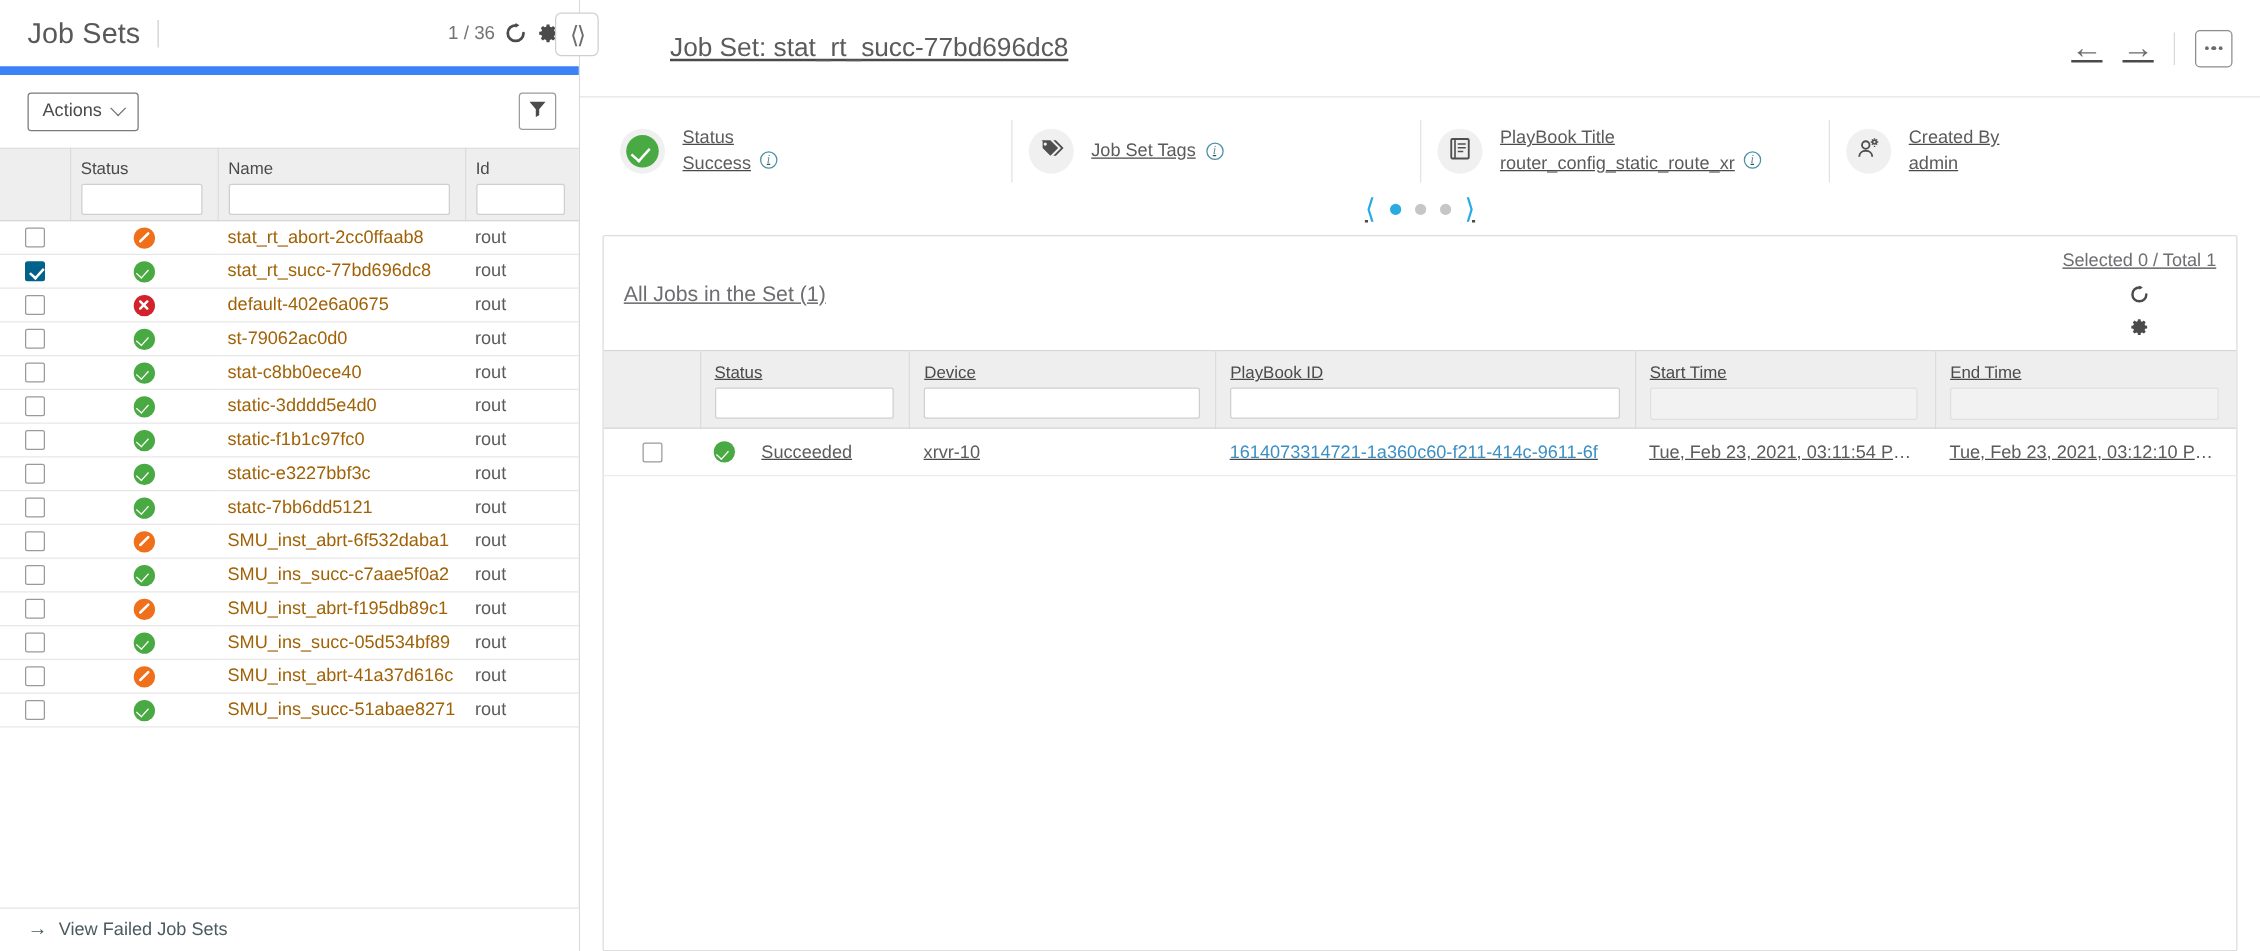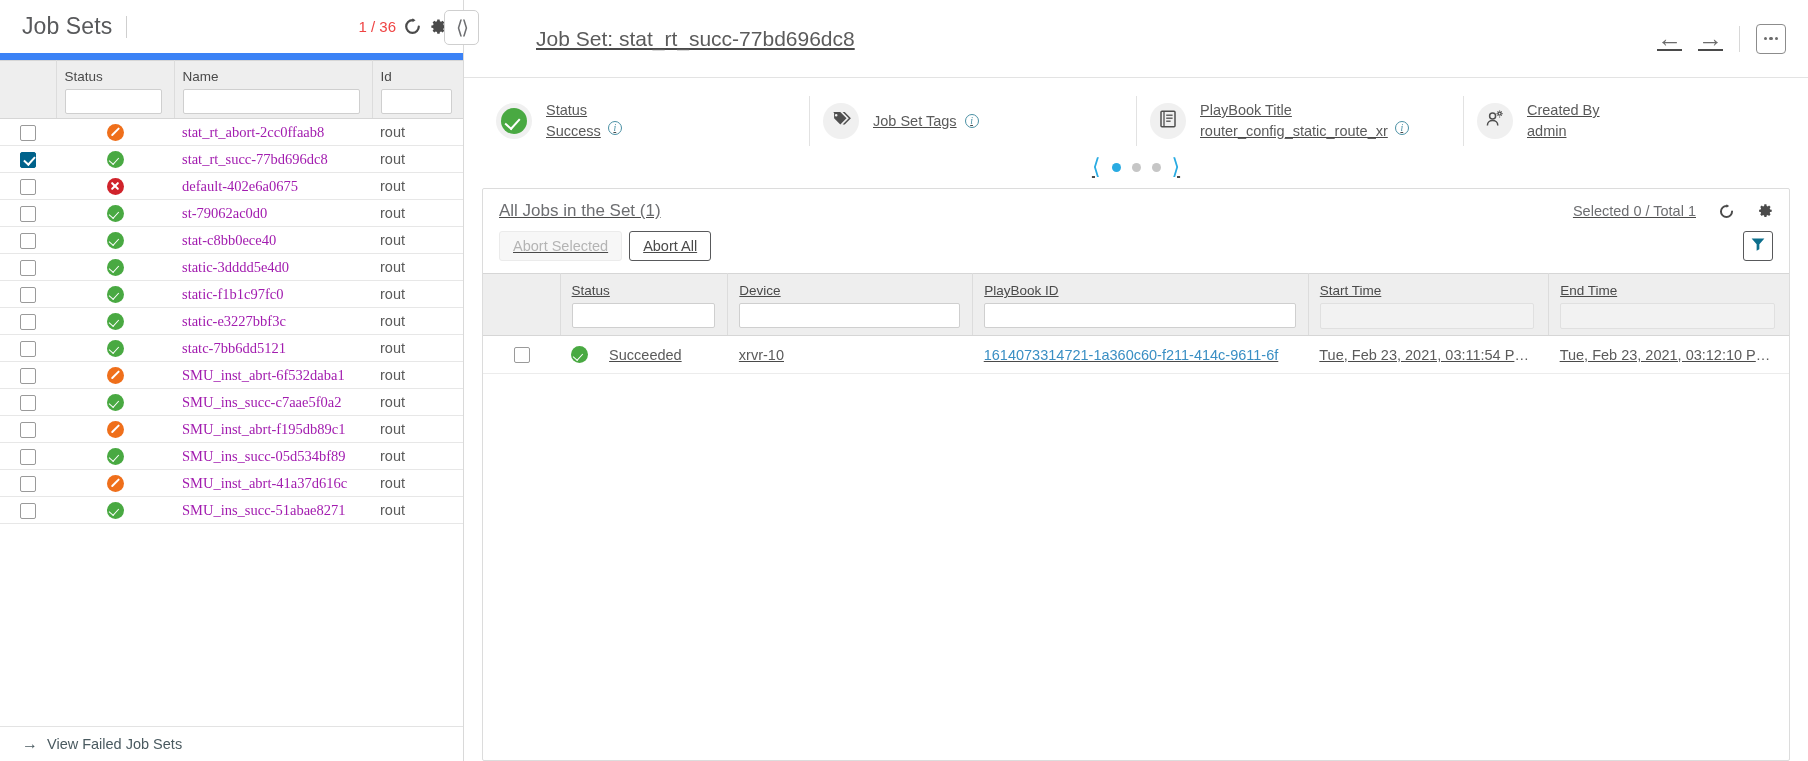--- a/index.html
+++ b/index.html
@@ -31,21 +31,21 @@
   .lp-title {
     font-size: 23px; color: #58595b; font-weight: 400;
     letter-spacing: .1px; white-space: nowrap;
   }
   .lp-title-divider {
     width: 1px; height: 22px; background: #cfcfcf; margin: 0 10px 0 14px;
   }
   .lp-header-right {
     margin-left: auto; display: flex; align-items: center; gap: 8px;
   }
-  .lp-count { font-size: 15px; color: #ef4444; white-space: nowrap; }
+  .lp-count { font-size: 15px; color: #737373; white-space: nowrap; }
   .icon-btn {
     background: none; border: none; cursor: pointer;
     display: flex; align-items: center; justify-content: center;
     color: #4b4b4b; padding: 0;
   }
 
   .lp-toolbar {
     height: 58px; flex: 0 0 58px;
     display: flex; align-items: center;
     padding: 0 18px 0 22px;
@@ -92,21 +92,21 @@
   .col-status { width: 118px; }
   .col-name { width: 198px; }
   .col-id { width: 92px; }
   .lp-table tbody tr { height: 27px; }
   .lp-table tbody td {
     border-bottom: 1px solid #e7e7e7;
     font-size: 14.5px; padding: 0 8px;
     vertical-align: middle; white-space: nowrap; overflow: hidden;
   }
   .cell-center { text-align: center; padding: 0 !important; }
-  .name-link { color: #a21caf; text-decoration: none; cursor: pointer; font-family: Liberation Serif, serif; }
+  .name-link { color: #a16207; text-decoration: none; cursor: pointer; }
   .id-text { color: #5a5a5a; }
 
   .cb {
     width: 16px; height: 16px; border: 1px solid #9a9a9a; border-radius: 2px;
     background: #fff; display: inline-block; vertical-align: middle; cursor: pointer;
     position: relative;
   }
   .cb.checked { background: #00628b; border-color: #00628b; }
   .cb.checked::after {
     content: ""; position: absolute; left: 4.5px; top: 1.5px;
@@ -189,21 +189,21 @@
   
   .carousel { display: flex; align-items: center; justify-content: center; gap: 11px; padding: 8px 0 6px 0; }
   .car-arrow { color: #29abe2; font-size: 22px; cursor: pointer; line-height: 1; font-weight: 300; }
   .dot { width: 9px; height: 9px; border-radius: 50%; background: #c6c6c6; cursor: pointer; }
   .dot.active { background: #29abe2; }
 
   
   .jobs-section { margin: 4px 18px 0 18px; border: 1px solid #dcdcdc; border-radius: 2px; flex: 1 1 auto; display: flex; flex-direction: column; min-height:0; overflow:hidden; }
   .jobs-head { display: flex; align-items: center; padding: 12px 16px 10px 16px; }
   .jobs-title { font-size: 17px; color: #6d6e71; }
-  .jobs-head-right { margin-left: auto; display: flex; align-items: center; gap: 23px; }
+  .jobs-head-right { margin-left: auto; display: flex; align-items: center; gap: 11px; flex-direction: column; }
   .jobs-count { font-size: 14.5px; color: #6d6e71; }
 
   .jobs-toolbar { display: flex; align-items: center; padding: 0 16px 12px 16px; }
   .btn {
     height: 30px; padding: 0 13px; border-radius: 3px; font-size: 14.5px; cursor: pointer;
     font-family: "Liberation Sans", sans-serif; background: #fff;
   }
   .btn-disabled { border: 1px solid #ebebeb; background: #f7f7f7; color: #b4b4b4; cursor: default; }
   .btn-normal { border: 1px solid #58595b; color: #4a4a4a; margin-left: 7px; }
   .filter-btn-blue {
@@ -260,20 +260,33 @@
         </span>
         <span class="icon-btn">
           <svg width="18" height="18" viewBox="0 0 20 20">
               <path fill="#4b4b4b" d="M10 6.4a3.6 3.6 0 1 0 0 7.2 3.6 3.6 0 0 0 0-7.2zm0 5.4a1.8 1.8 0 1 1 0-3.6 1.8 1.8 0 0 1 0 3.6z"></path>
               <path fill="#4b4b4b" d="M18.4 8.3l-2-.3a6.6 6.6 0 0 0-.6-1.4l1.2-1.6-1.9-1.9-1.6 1.2a6.6 6.6 0 0 0-1.4-.6l-.3-2H9.2l-.3 2c-.5.14-.96.34-1.4.6L5.9 3.1 4 5l1.2 1.6c-.26.44-.46.9-.6 1.4l-2 .3v2.6l2 .3c.14.5.34.96.6 1.4L4 14.2l1.9 1.9 1.6-1.2c.44.26.9.46 1.4.6l.3 2h2.6l.3-2c.5-.14.96-.34 1.4-.6l1.6 1.2 1.9-1.9-1.2-1.6c.26-.44.46-.9.6-1.4l2-.3z"></path>
             </svg>
         </span>
       </div>
     </div>
 
+    <div class="lp-toolbar">
+      <button class="actions-btn">
+        <span>Actions</span>
+        <span class="chev-down"></span>
+      </button>
+      <div class="filter-btn">
+        <span>
+          <svg width="16" height="16" viewBox="0 0 20 20">
+              <path fill="#4b4b4b" d="M2 3h16l-6.3 7.4v6.1l-3.4 1.8v-7.9z"></path>
+            </svg>
+        </span>
+      </div>
+    </div>
 
     <div class="lp-table-wrap">
       <table class="lp-table">
         <colgroup>
           <col class="col-cb">
             <col class="col-status">
             <col class="col-name">
             <col class="col-id">
         </colgroup>
         <thead>
@@ -506,31 +519,20 @@
           </span>
           <span class="icon-btn">
             <svg width="16" height="16" viewBox="0 0 20 20">
                 <path fill="#4b4b4b" d="M10 6.4a3.6 3.6 0 1 0 0 7.2 3.6 3.6 0 0 0 0-7.2zm0 5.4a1.8 1.8 0 1 1 0-3.6 1.8 1.8 0 0 1 0 3.6z"></path>
                 <path fill="#4b4b4b" d="M18.4 8.3l-2-.3a6.6 6.6 0 0 0-.6-1.4l1.2-1.6-1.9-1.9-1.6 1.2a6.6 6.6 0 0 0-1.4-.6l-.3-2H9.2l-.3 2c-.5.14-.96.34-1.4.6L5.9 3.1 4 5l1.2 1.6c-.26.44-.46.9-.6 1.4l-2 .3v2.6l2 .3c.14.5.34.96.6 1.4L4 14.2l1.9 1.9 1.6-1.2c.44.26.9.46 1.4.6l.3 2h2.6l.3-2c.5-.14.96-.34 1.4-.6l1.6 1.2 1.9-1.9-1.2-1.6c.26-.44.46-.9.6-1.4l2-.3z"></path>
               </svg>
           </span>
         </div>
       </div>
 
-      <div class="jobs-toolbar">
-        <button class="btn btn-disabled">Abort Selected</button>
-        <button class="btn btn-normal">Abort All</button>
-        <div class="filter-btn-blue">
-          <span>
-            <svg width="16" height="16" viewBox="0 0 20 20">
-                <path fill="#0d6e8c" d="M2 3h16l-6.3 7.4v6.1l-3.4 1.8v-7.9z"></path>
-              </svg>
-          </span>
-        </div>
-      </div>
 
       <div class="jobs-table-wrap">
         <table class="jobs-table">
           <colgroup>
             <col class="jcol-cb">
               <col class="jcol-status">
               <col class="jcol-device">
             <col class="jcol-exec">
               <col class="jcol-start">
               <col class="jcol-end">

